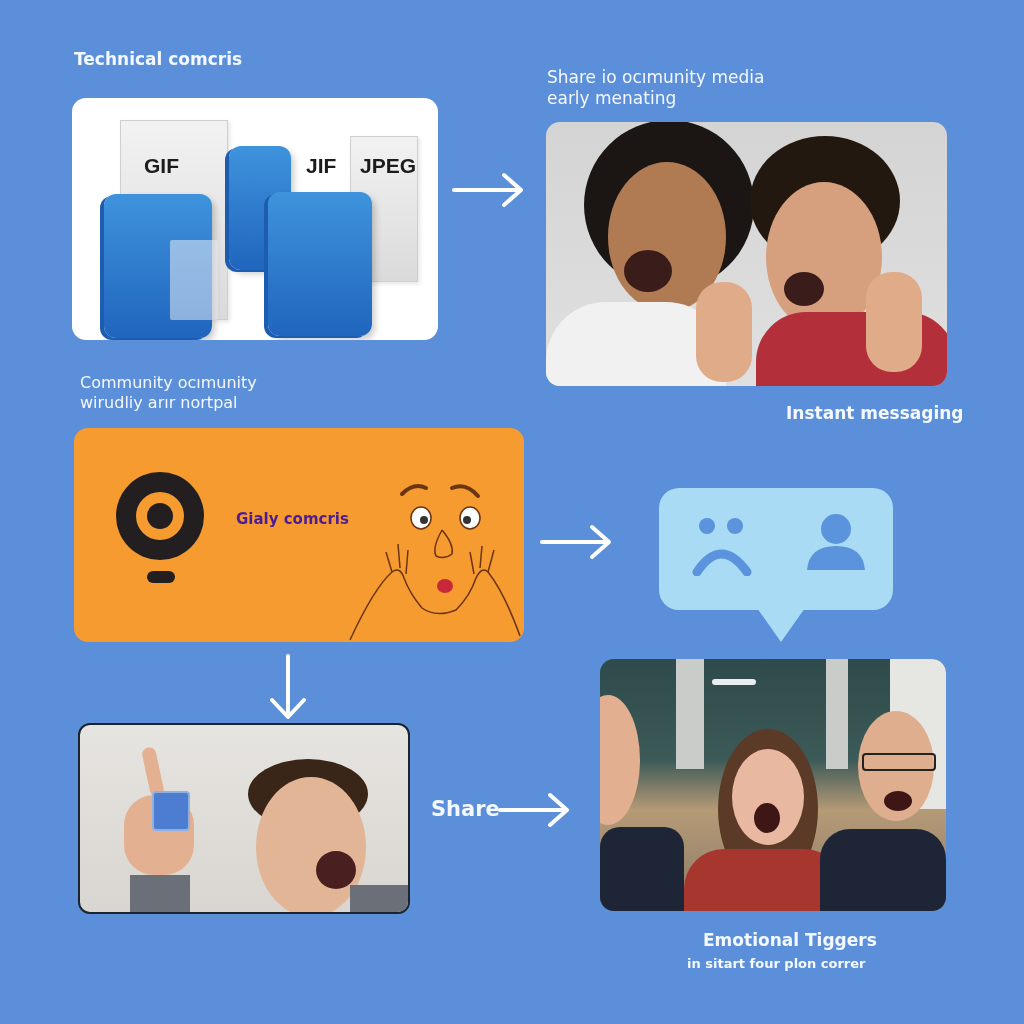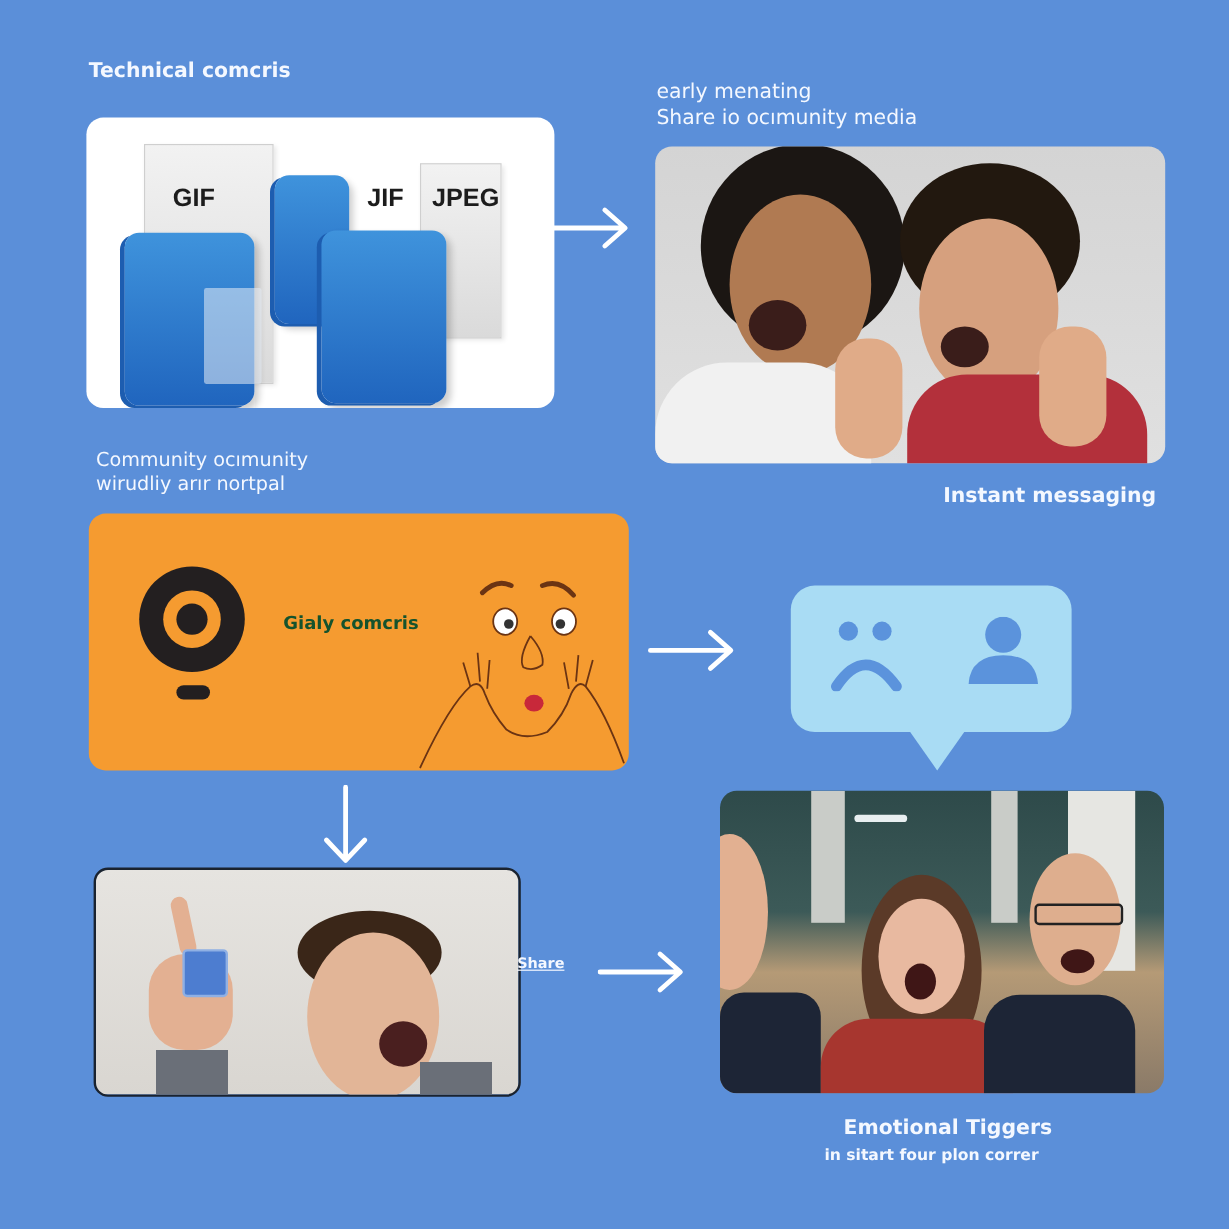--- a/index.html
+++ b/index.html
@@ -9,21 +9,21 @@
     font-family:"DejaVu Sans", sans-serif;
     position:relative;
     color:#fff;
   }
   .abs { position:absolute; }
   .label {
     position:absolute; color:#f4f8ff; font-weight:bold;
     font-family:"DejaVu Sans", sans-serif; line-height:1.25;
   }
   .card {
-    position:absolute; border-radius:14px; overflow:hidden;padding-left:24px;
+    position:absolute; border-radius:14px; overflow:hidden;
   }
   .arrow svg { display:block; }
 
   
   .formats-card { left:72px; top:98px; width:366px; height:242px; background:#fff; }
   .doc { position:absolute; background:linear-gradient(180deg,#f2f2f2,#dadada); border:1px solid #cfcfcf; box-shadow:2px 2px 4px rgba(0,0,0,0.1); }
   .folder {
     position:absolute; border-radius:12px;
     background:linear-gradient(180deg,#3f93dc,#2065be);
     box-shadow:-4px 2px 0 #1d5db0, 3px 4px 6px rgba(0,0,0,0.2);
@@ -62,22 +62,22 @@
   <div class="folder" style="left:196px; top:94px; width:104px; height:144px;"></div>
 </div>
 
 <div class="abs arrow" style="left:452px; top:172px;">
   <svg width="74" height="36" viewBox="0 0 74 36">
       <path d="M2 18 H68 M52 3 L69 18 L52 33" stroke="#fff" stroke-width="4" fill="none" stroke-linecap="round" stroke-linejoin="round"></path>
     </svg>
 </div>
 
 <div class="label" style="left:547px; top:67px; font-size:17px; font-weight:normal;">
+  <div>Share io ocımunity media</div>
   <div>early menating</div>
-  <div>Share io ocımunity media</div>
 </div>
 
 <div class="card photo" style="left:546px; top:122px; width:401px; height:264px; background:linear-gradient(180deg,#d4d4d4,#e0e0e0);" title="Two young men shouting excitedly">
 
   <div class="ph-face" style="left:38px; top:-2px; width:170px; height:170px; background:#1b1613;"></div>
   <div class="ph-face" style="left:62px; top:40px; width:118px; height:150px; background:#b07a52;"></div>
   <div class="ph-face" style="left:78px; top:128px; width:48px; height:42px; background:#3a1d1a;"></div>
   <div class="abs" style="left:0; top:180px; width:180px; height:90px; background:#f1f1f1; border-radius:60px 60px 0 0;"></div>
 
   <div class="ph-face" style="left:204px; top:14px; width:150px; height:130px; background:#22180f;"></div>
@@ -96,21 +96,21 @@
 </div>
 
 <div class="abs orange-card">
 
   <div class="abs" style="left:42px; top:44px; width:88px; height:88px; border-radius:50%; background:#231f20;">
     <div class="abs" style="left:20px; top:20px; width:48px; height:48px; border-radius:50%; background:#f59b30;"></div>
     <div class="abs" style="left:31px; top:31px; width:26px; height:26px; border-radius:50%; background:#231f20;"></div>
   </div>
   <div class="abs" style="left:73px; top:143px; width:28px; height:12px; border-radius:6px; background:#231f20;"></div>
 
-  <div class="abs" style="left:162px; top:82px; font-size:15px; font-weight:bold; color:#14532d;">Gialy comcris</div>
+  <div class="abs" style="left:162px; top:82px; font-size:15px; font-weight:bold; color:#4c1d95;">Gialy comcris</div>
 
   <svg class="abs" style="left:270px; top:40px;" width="180" height="176" viewBox="0 0 180 176">
     <path d="M58 26 Q70 14 82 20" stroke="#6b3413" stroke-width="4" fill="none" stroke-linecap="round"></path>
     <path d="M108 20 Q122 14 134 28" stroke="#6b3413" stroke-width="4" fill="none" stroke-linecap="round"></path>
     <ellipse cx="77" cy="50" rx="10" ry="11" fill="#fff" stroke="#6b3413" stroke-width="1.5"></ellipse>
     <circle cx="80" cy="52" r="4" fill="#333"></circle>
     <ellipse cx="126" cy="50" rx="10" ry="11" fill="#fff" stroke="#6b3413" stroke-width="1.5"></ellipse>
     <circle cx="123" cy="52" r="4" fill="#333"></circle>
     <path d="M98 62 Q88 80 92 88 Q100 92 108 86 Q110 76 98 62" stroke="#6b3413" stroke-width="1.5" fill="none"></path>
     <ellipse cx="101" cy="118" rx="8" ry="7" fill="#c8283a"></ellipse>
@@ -149,21 +149,21 @@
   <div class="abs" style="left:66px; top:22px; width:14px; height:50px; background:#e3b092; border-radius:7px; transform:rotate(-12deg);"></div>
   <div class="abs" style="left:44px; top:70px; width:70px; height:80px; background:#e3b092; border-radius:30px;"></div>
   <div class="abs" style="left:72px; top:66px; width:34px; height:36px; background:#4d7dd0; border:2px solid #8fb0e4; border-radius:4px;"></div>
   <div class="abs" style="left:50px; top:150px; width:60px; height:40px; background:#6a6f78;"></div>
   <div class="ph-face" style="left:168px; top:34px; width:120px; height:70px; background:#3a2618;"></div>
   <div class="ph-face" style="left:176px; top:52px; width:110px; height:140px; background:#e2b597;"></div>
   <div class="ph-face" style="left:236px; top:126px; width:40px; height:38px; background:#4a1f1f;"></div>
   <div class="abs" style="left:270px; top:160px; width:60px; height:30px; background:#6a6f78;"></div>
 </div>
 
-<div class="label" style="left:431px; top:796px; font-size:12px;text-decoration:underline;">Share</div>
+<div class="label" style="left:431px; top:796px; font-size:21px;">Share</div>
 <div class="abs arrow" style="left:498px; top:792px;">
   <svg width="74" height="36" viewBox="0 0 74 36">
       <path d="M2 18 H68 M52 3 L69 18 L52 33" stroke="#fff" stroke-width="4" fill="none" stroke-linecap="round" stroke-linejoin="round"></path>
     </svg>
 </div>
 
 <div class="card photo" style="left:600px; top:659px; width:346px; height:252px; background:linear-gradient(180deg,#2e4a4a 0%,#3c5a58 40%,#b59a76 60%,#8a7a68 100%);" title="Three people in an office screaming in surprise">
   <div class="abs" style="left:76px; top:0; width:28px; height:110px; background:#c9ccc8;"></div>
   <div class="abs" style="left:226px; top:0; width:22px; height:110px; background:#c9ccc8;"></div>
   <div class="abs" style="left:290px; top:0; width:56px; height:150px; background:#e6e6e2;"></div>

